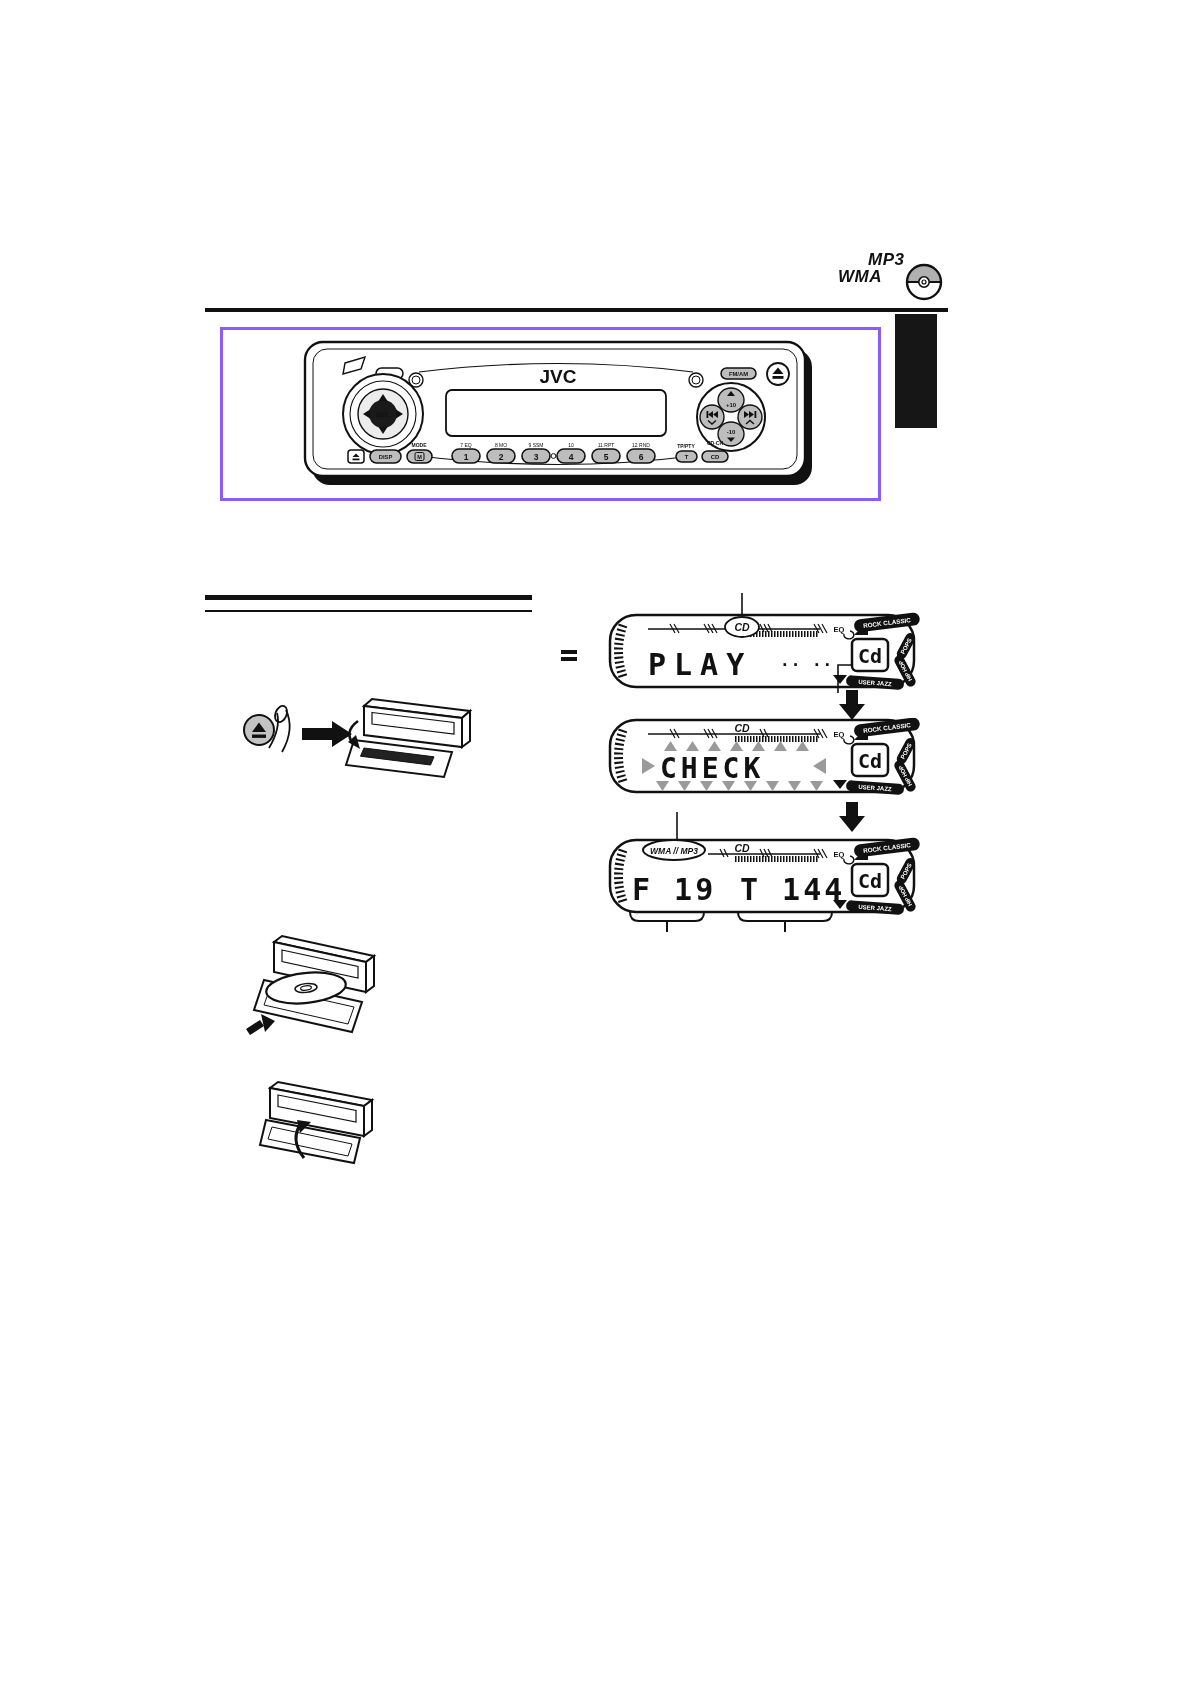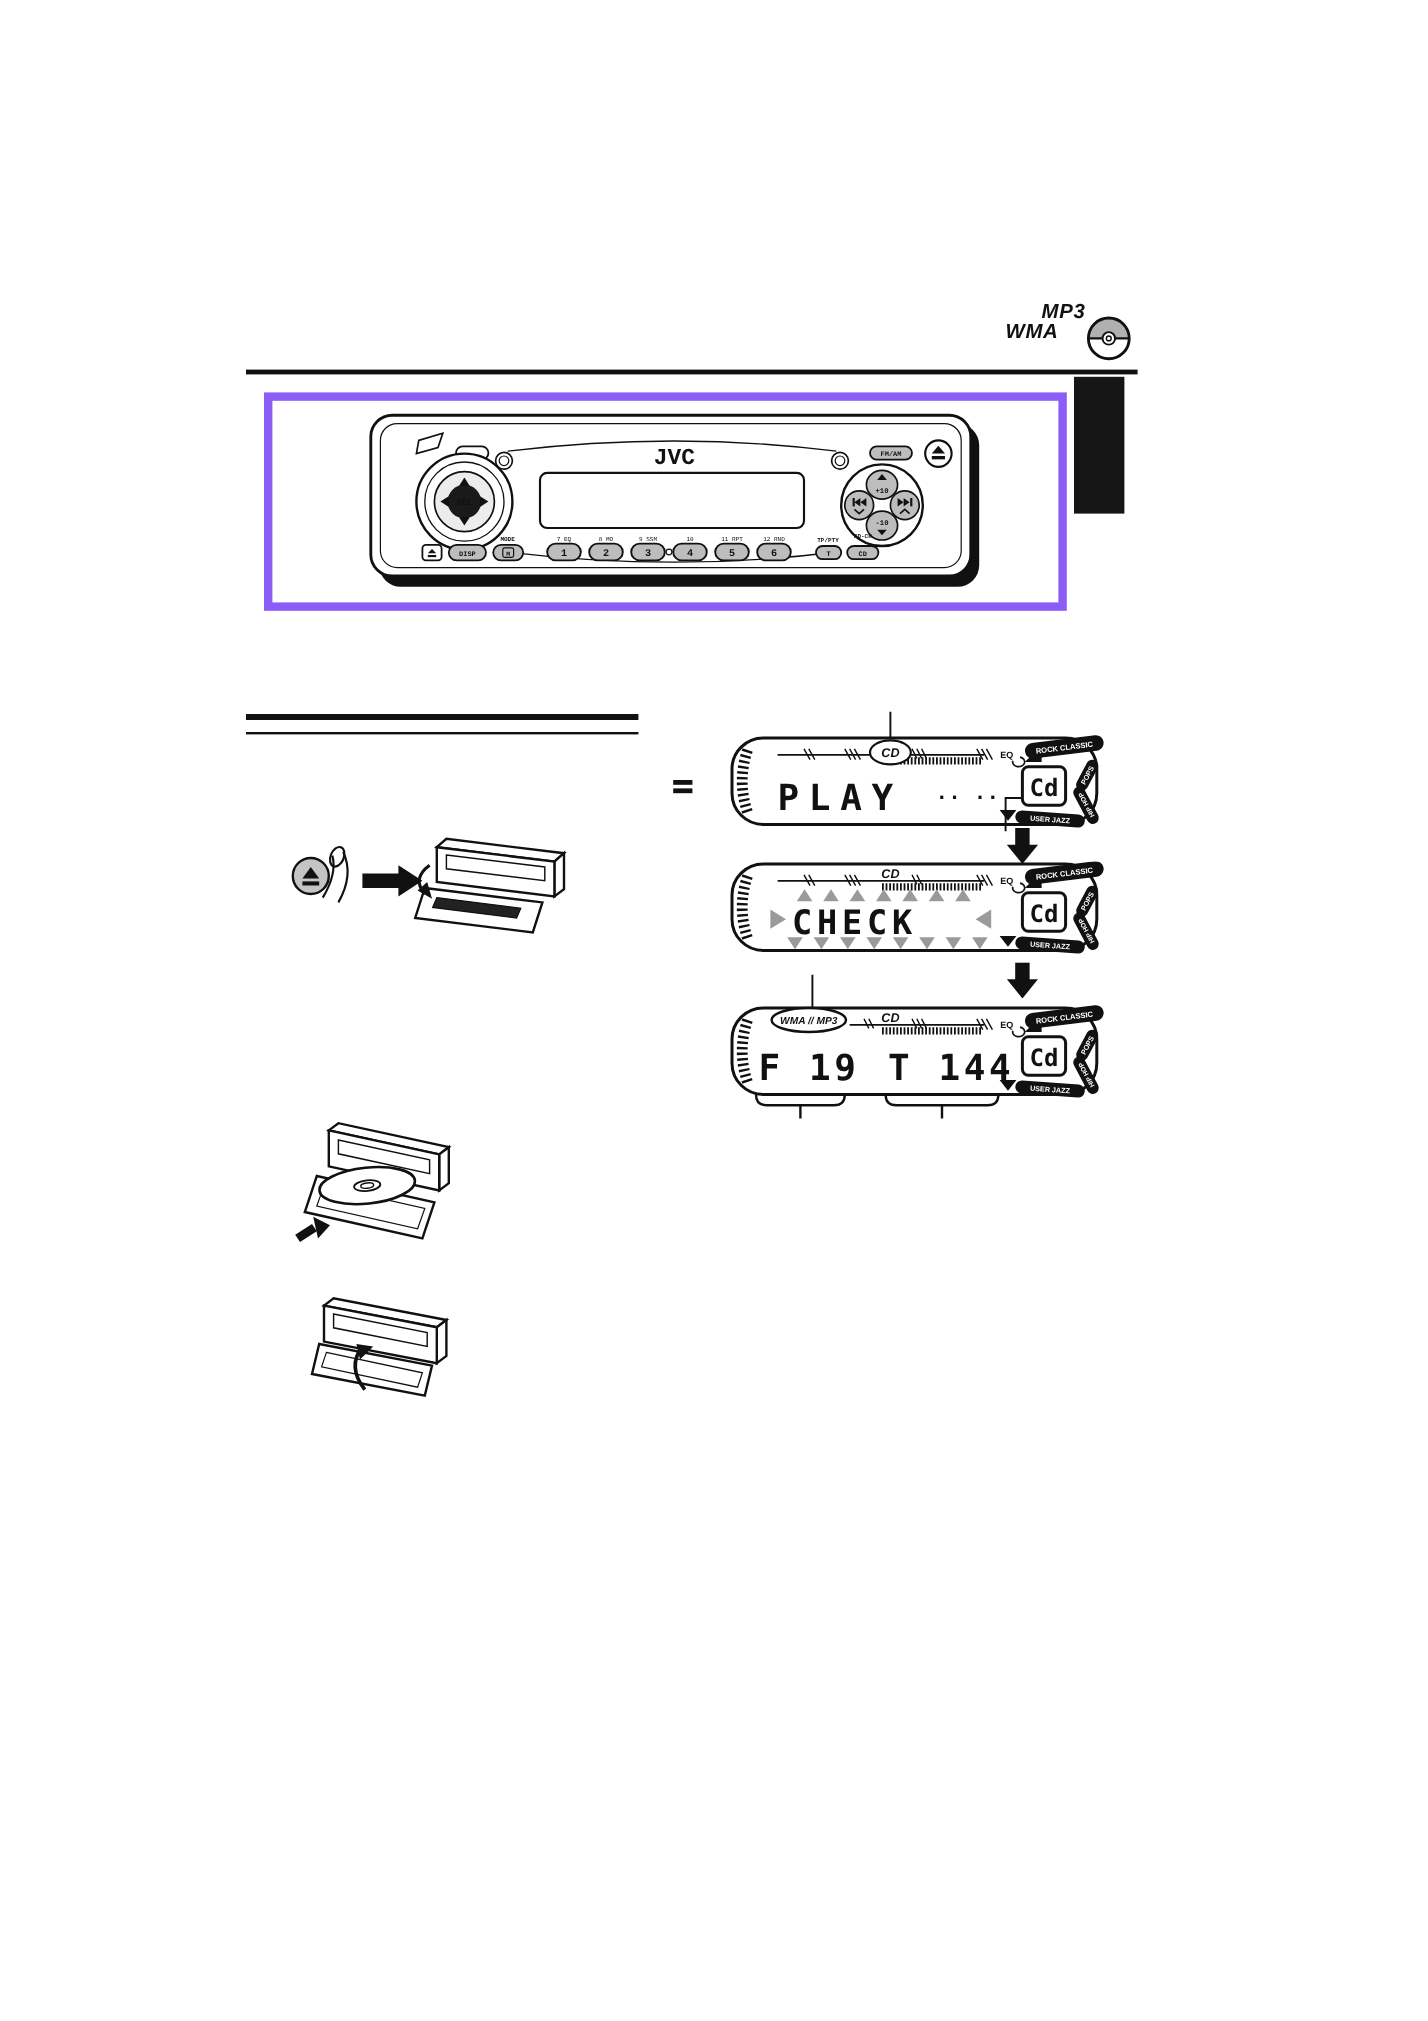--- a/index.html
+++ b/index.html
@@ -5,21 +5,21 @@
   html,body{margin:0;padding:0;background:#fff;}
   .page{position:relative;width:1190px;height:1684px;background:#fff;overflow:hidden;
         font-family:"Liberation Sans",sans-serif;color:#111;}
   .abs{position:absolute;}
   .rule{background:#111;}
   svg text{fill:#111;}
   .lcd-txt{font-family:"DejaVu Sans Mono",monospace;font-weight:bold;}
   .pill-txt{fill:#fff;font-weight:bold;}
   .ital{font-style:italic;font-weight:bold;}
   .fmt-line{font-style:italic;font-weight:bold;font-size:17px;line-height:15px;letter-spacing:.5px;}
-  .frame-box{border:7px solid #8b5cf6;font-family:Liberation Mono, monospace;}
+  .frame-box{border:3px solid #8b5cf6;}
   .sidetab{background:#161616;}
 </style>
 </head>
 <body>
 
 <div class="page">
 
   <div class="abs" style="left:838px;top:250px;width:120px;height:56px;">
     <div class="abs fmt-line" style="left:30px;top:2px;">MP3</div>
     <div class="abs fmt-line" style="left:0;top:19px;">WMA</div>

